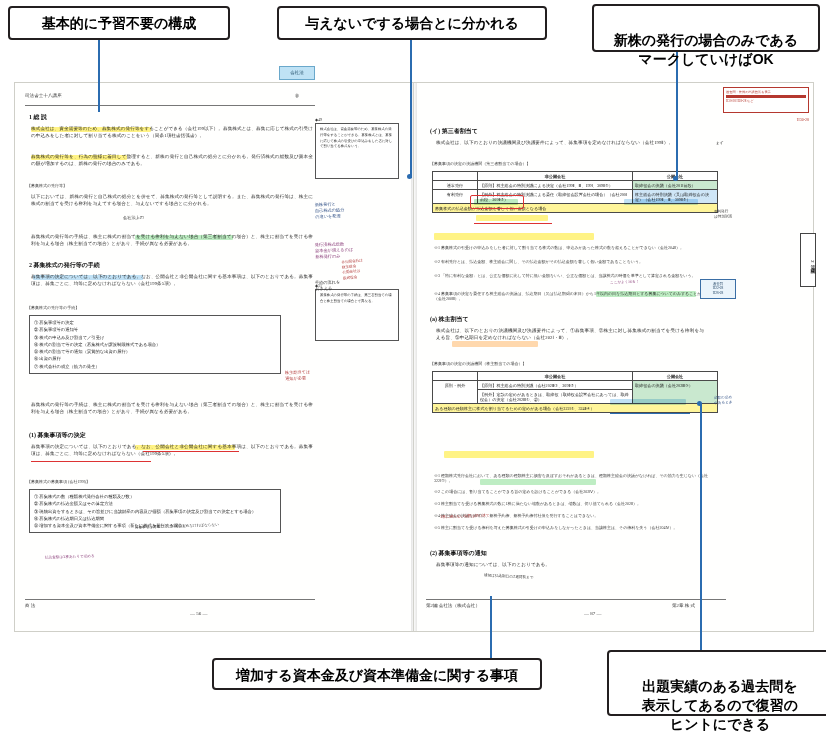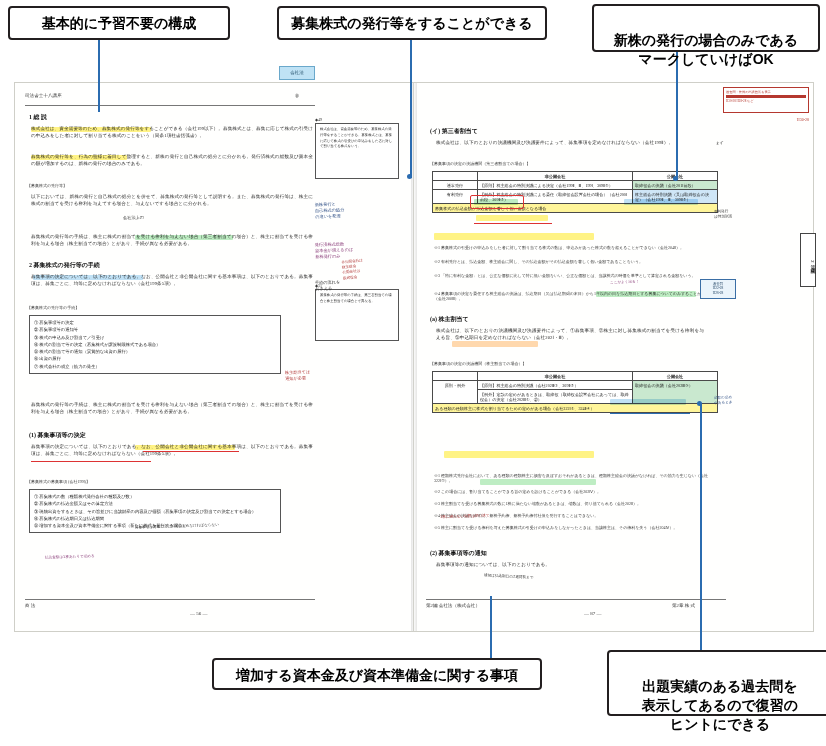--- a/index.html
+++ b/index.html
@@ -176,21 +176,21 @@
   }
 </style>
 </head>
 <body>
 
 <div class="callout" style="left:8px;top:6px;width:222px;height:34px;font-size:14px;">
   <span>基本的に予習不要の構成</span>
 </div>
 
 <div class="callout" style="left:277px;top:6px;width:270px;height:34px;font-size:14px;">
-  <span>募集株式の発行等をすることができる</span>
+  <span>与えないでする場合とに分かれる</span>
 </div>
 
 <div class="callout" style="left:592px;top:4px;width:228px;height:48px;font-size:14px;white-space:pre-line;">
   <span>新株の発行の場合のみである
 マークしていけばOK</span>
 </div>
 
 <div class="callout" style="left:212px;top:658px;width:330px;height:32px;font-size:14px;">
   <span>増加する資本金及び資本準備金に関する事項</span>
 </div>

